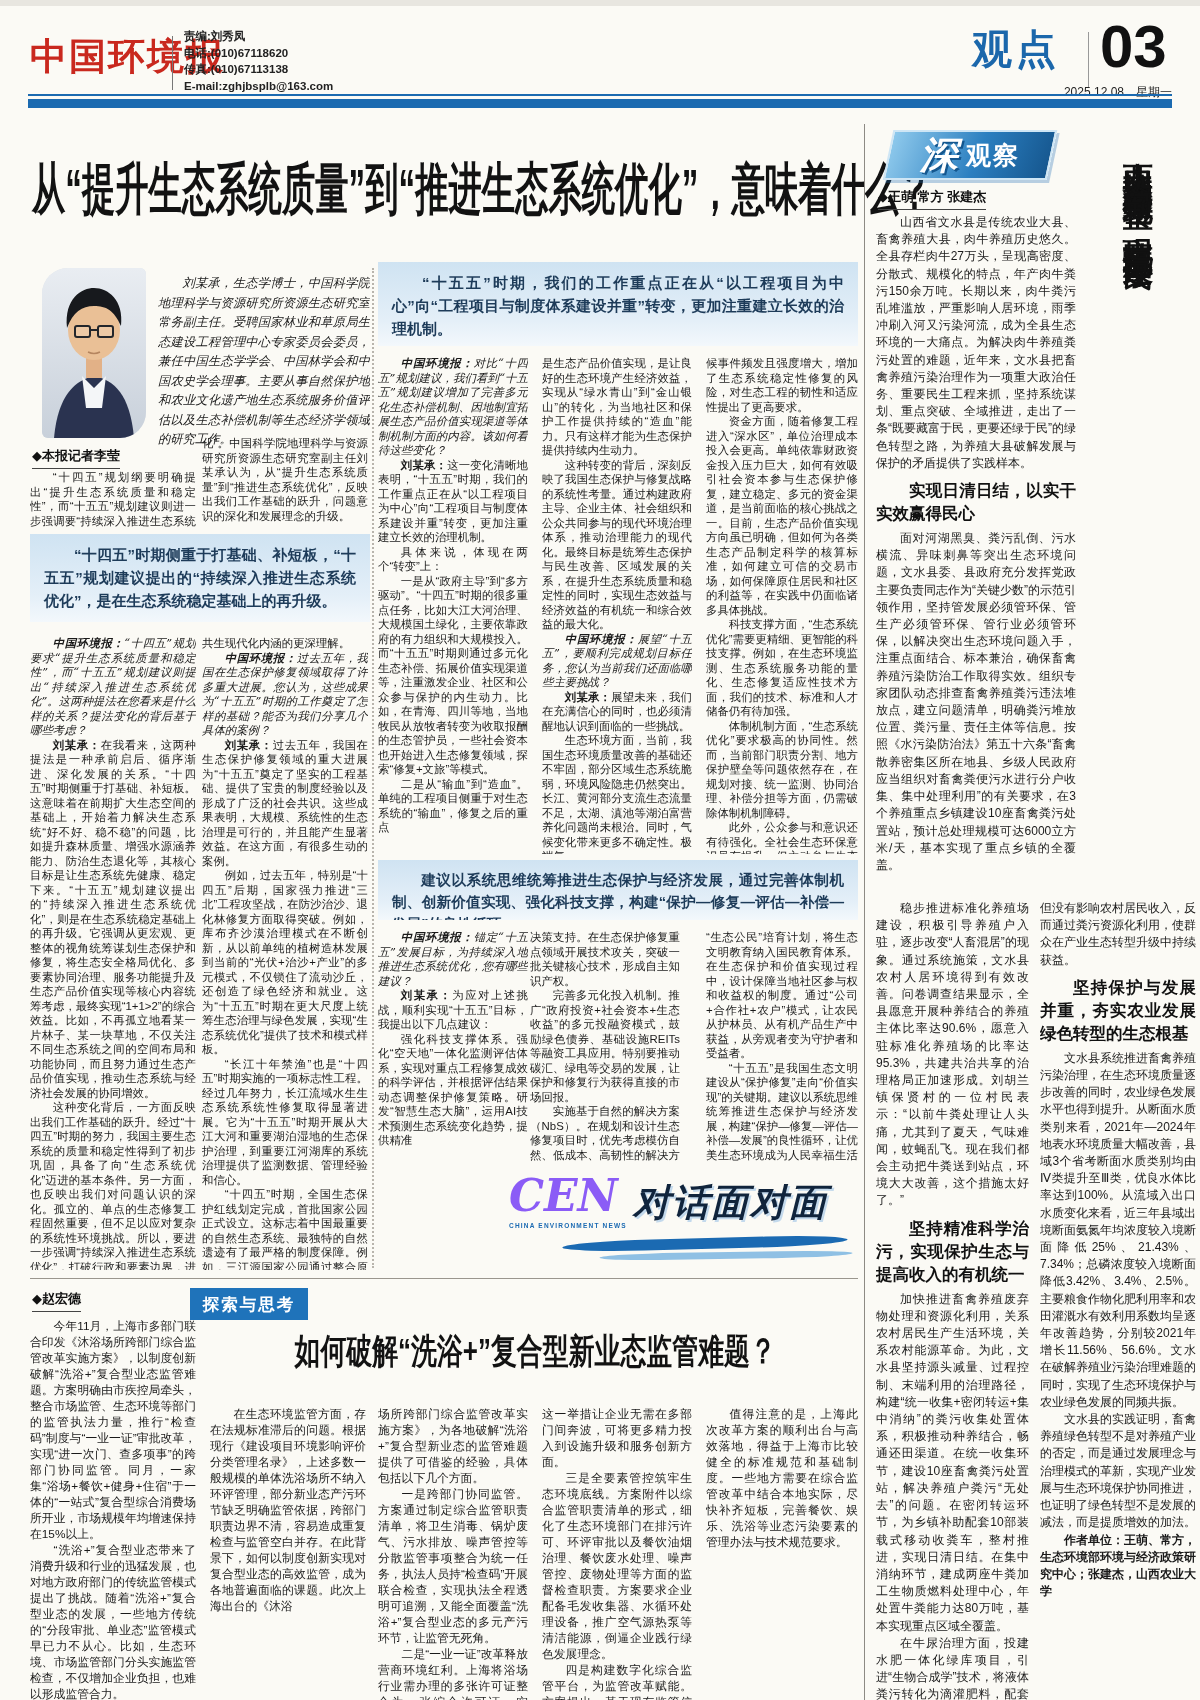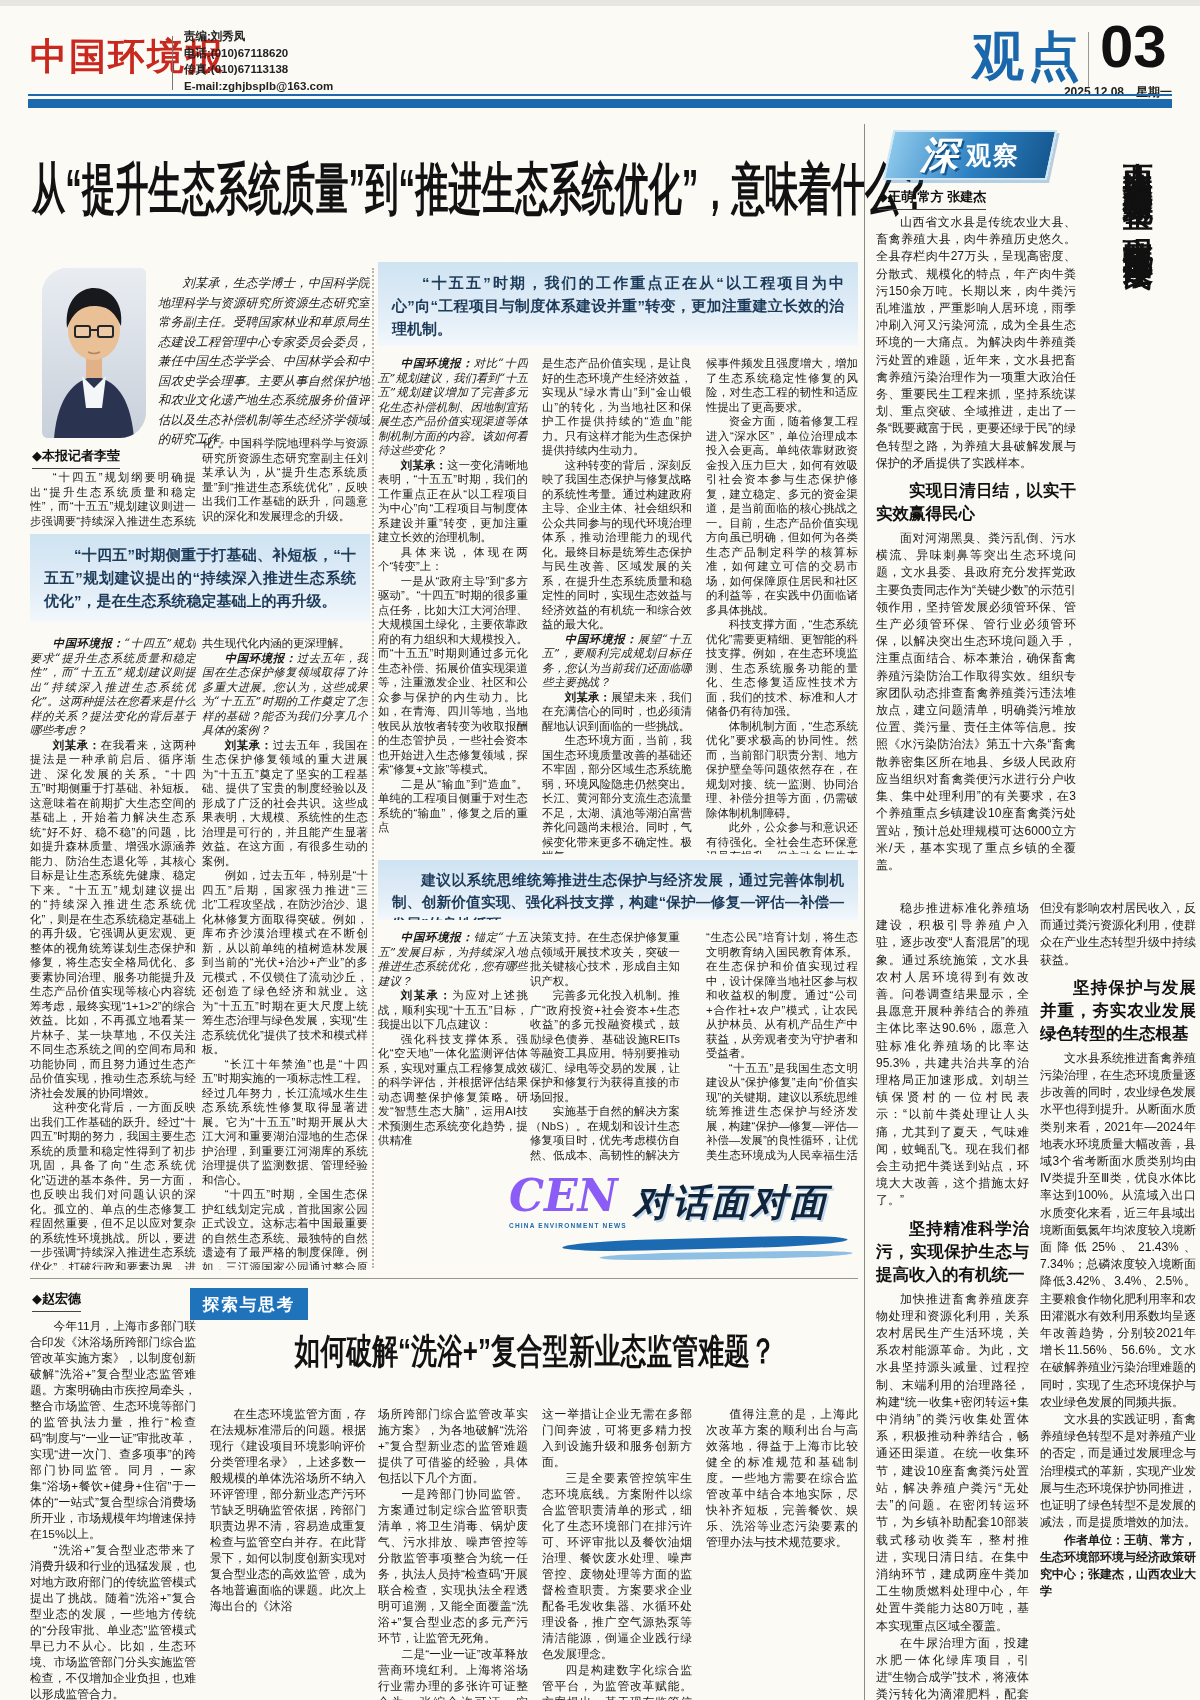--- a/index.html
+++ b/index.html
@@ -3,24 +3,24 @@
 <meta charset="utf-8">
 <style>
   html,body{margin:0;padding:0;}
   body{font-family:"Liberation Sans","DejaVu Sans",sans-serif;background:#e8e6e0;}
   #page{position:relative;width:1200px;height:1700px;background:#fbfaf5;margin:6px auto;overflow:hidden;color:#151515;}
   
   .brand{position:absolute;left:30px;top:26px;font-family:"DejaVu Serif","Liberation Serif",serif;
     font-weight:900;font-size:37px;color:#c9281e;letter-spacing:2px;}
   .mast-rule{position:absolute;left:172px;top:30px;width:1px;height:54px;background:#777;}
   .contact{position:absolute;left:184px;top:22px;font-size:11.5px;font-weight:700;line-height:16.5px;color:#222;}
-  .sec{position:absolute;left:972px;top:16px;font-size:52px;font-weight:900;color:#1b67ab;letter-spacing:4px;}
+  .sec{position:absolute;left:972px;top:16px;font-size:40px;font-weight:900;color:#1b67ab;letter-spacing:4px;}
   .mast-rule2{position:absolute;left:1088px;top:26px;width:1px;height:56px;background:#999;}
   .pageno{position:absolute;left:1100px;top:6px;font-size:60px;font-weight:900;color:#111;}
-  .dateline{position:absolute;left:960px;top:78px;width:212px;text-align:right;font-size:12px;font-weight:700;color:#222;}
+  .dateline{position:absolute;left:960px;top:78px;width:212px;text-align:right;font-size:12px;font-weight:400;color:#222;}
   .bluebar-thin{position:absolute;left:28px;top:88px;width:1144px;height:2px;background:#1b6ab0;}
   .bluebar{position:absolute;left:28px;top:93px;width:1144px;height:9px;background:#1b6ab0;}
   
   .headline{position:absolute;left:32px;top:146px;width:1380px;white-space:nowrap;
     font-size:56px;font-weight:900;color:#121212;transform:scaleX(0.595);transform-origin:0 0;letter-spacing:0;}
   .photo{position:absolute;left:42px;top:262px;width:104px;height:170px;border-radius:26px 6px 26px 6px;
     overflow:hidden;background:#dfe3e8;}
   .bio{position:absolute;left:158px;top:268px;width:212px;height:182px;font-family:"DejaVu Serif","Liberation Serif",serif;
     font-style:italic;font-size:12.3px;line-height:19.5px;color:#222;text-align:justify;overflow:hidden;}
   .qbox{position:absolute;background:linear-gradient(180deg,#cfe3f2 0%,#e4eff8 70%,#f3f8fc 100%);

